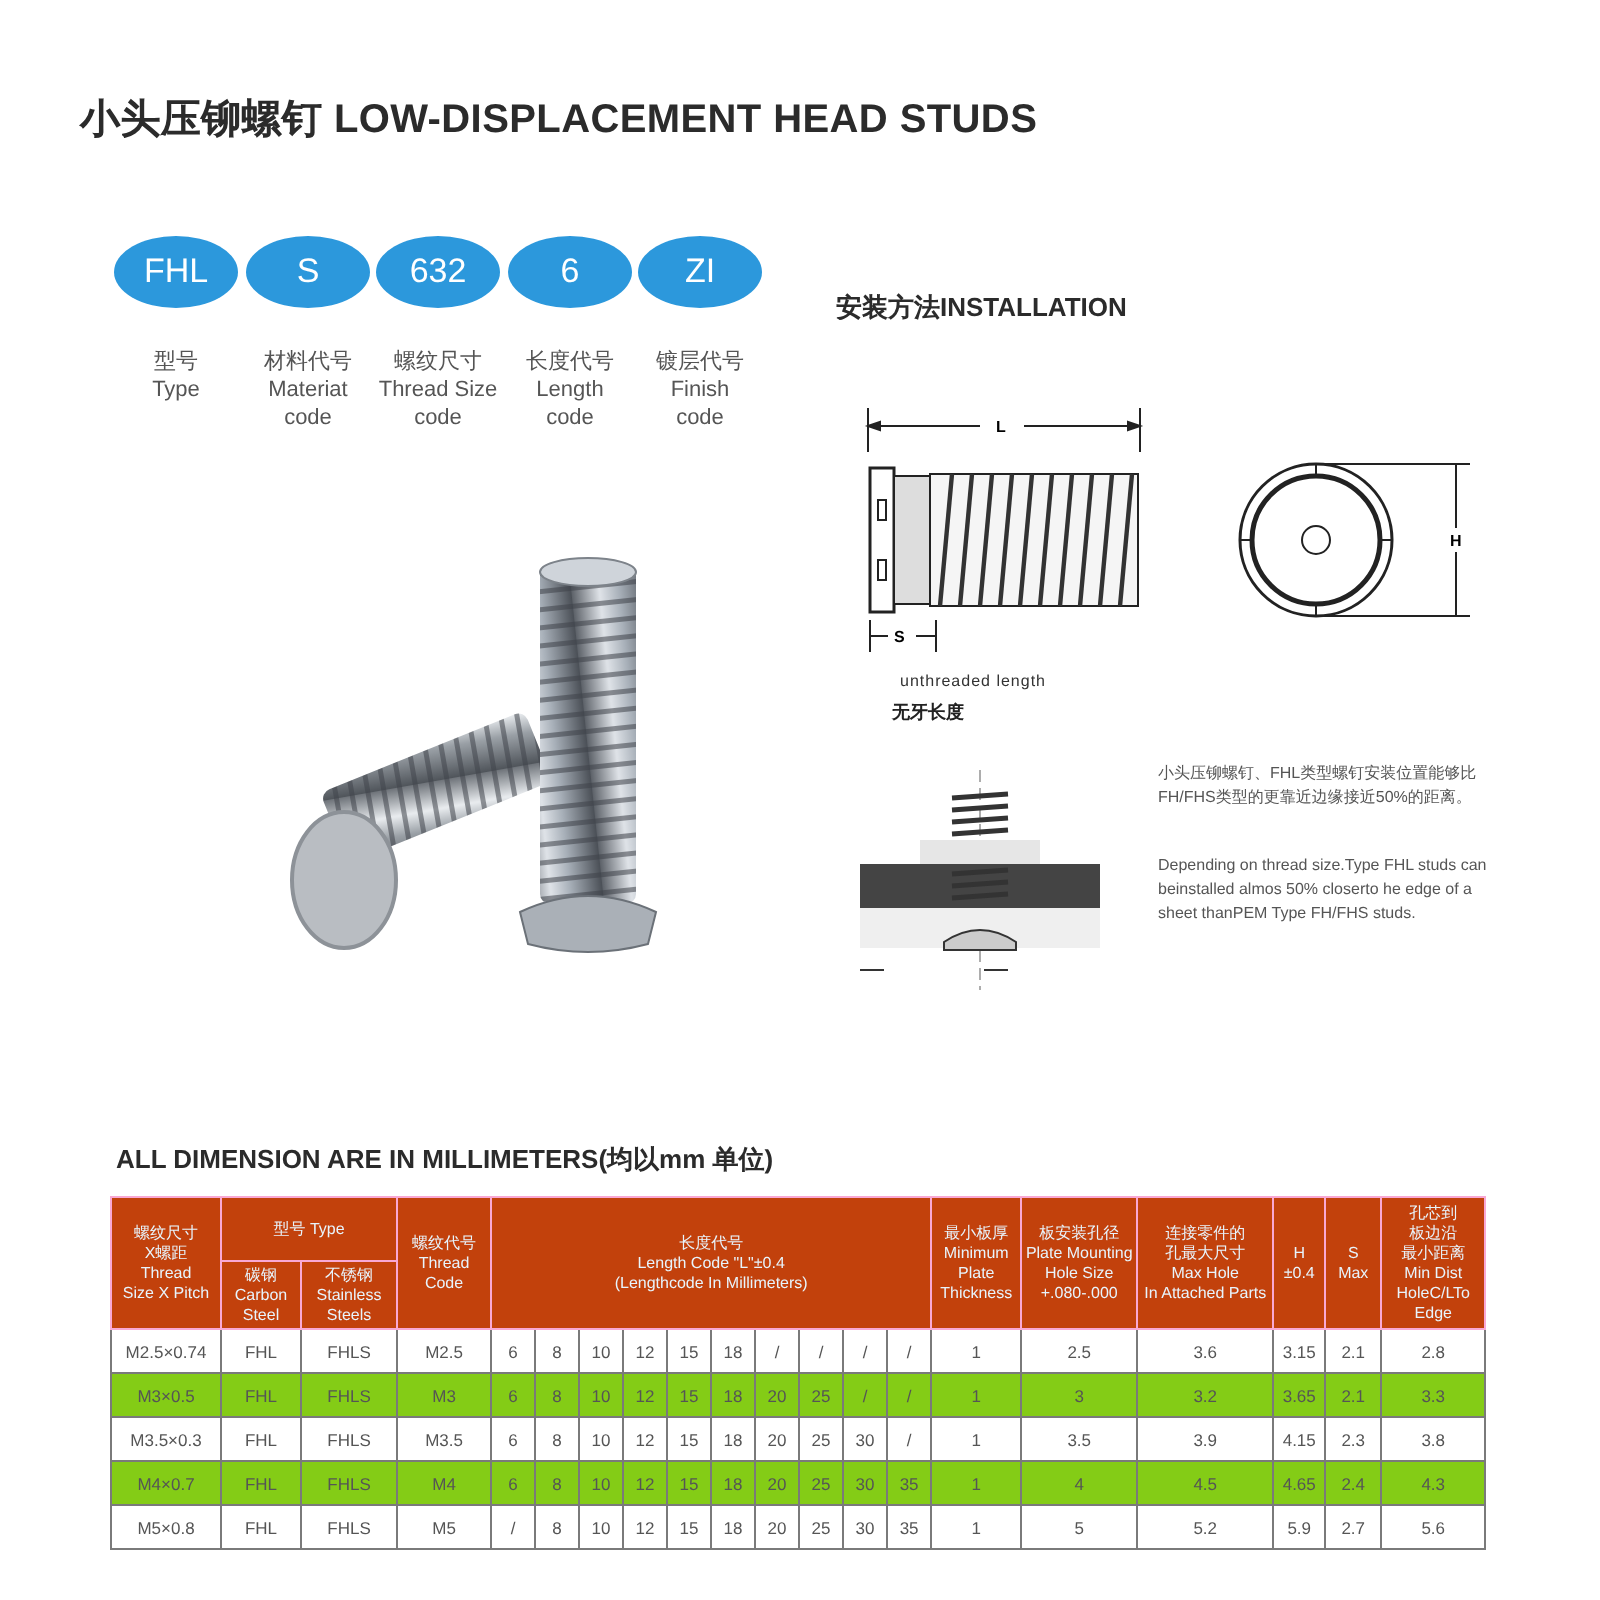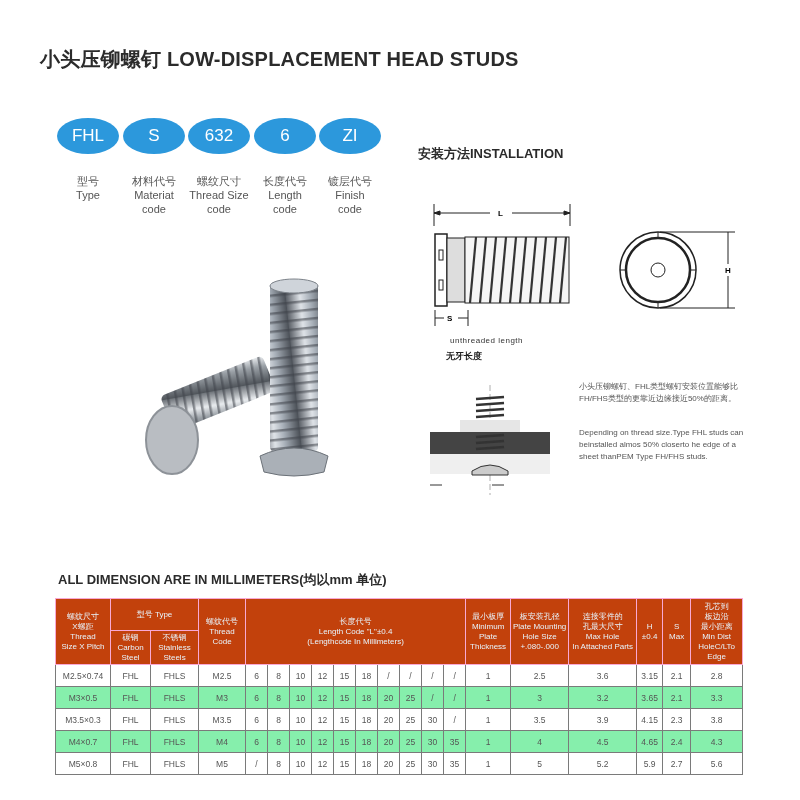--- a/index.html
+++ b/index.html
@@ -14,21 +14,21 @@
   .drawing { position: absolute; left: 430px; top: 200px; }
   .unthreaded { position: absolute; left: 434px; top: 336px; font-size: 8px; color: #333; letter-spacing: 0.5px; padding-left: 16px; }
   .no-thread { position: absolute; left: 446px; top: 350px; font-size: 9px; font-weight: bold; color: #222; }
   .desc-cn { position: absolute; left: 579px; top: 381px; width: 160px; font-size: 8px; line-height: 12px; color: #555; }
   .desc-en { position: absolute; left: 579px; top: 427px; width: 165px; font-size: 8px; line-height: 12px; color: #555; }
   .product { position: absolute; left: 120px; top: 250px; }
   .section-title { position: absolute; left: 58px; top: 571px; font-size: 13px; font-weight: bold; color: #2b2b2b; white-space: nowrap; }
   table.dims { position: absolute; left: 55px; top: 598px; border-collapse: collapse; table-layout: fixed; width: 687px; }
   table.dims th { background: #c2410c; color: #e8f4fc; font-weight: normal; font-size: 8px; line-height: 10px; border: 1px solid #f9a8d4; padding: 1px 1px; text-align: center; vertical-align: middle; }
   table.dims td { font-size: 8.5px; color: #555; text-align: center; border: 1px solid #7a7a7a; height: 21px; padding: 0; }
-  table.dims tr.alt td { background: #86efac; margin-top: 46px; }
+  table.dims tr.alt td { background: #84cc16; margin-top: 46px; }
   table.dims tr.norm td { background: #ffffff; }
 </style>
 </head>
 <body>
 
 <div class="title">小头压铆螺钉 LOW-DISPLACEMENT HEAD STUDS</div>
 
 <div class="codes">
   <div class="code" style="left:0px">
     <div class="pill">FHL</div>

